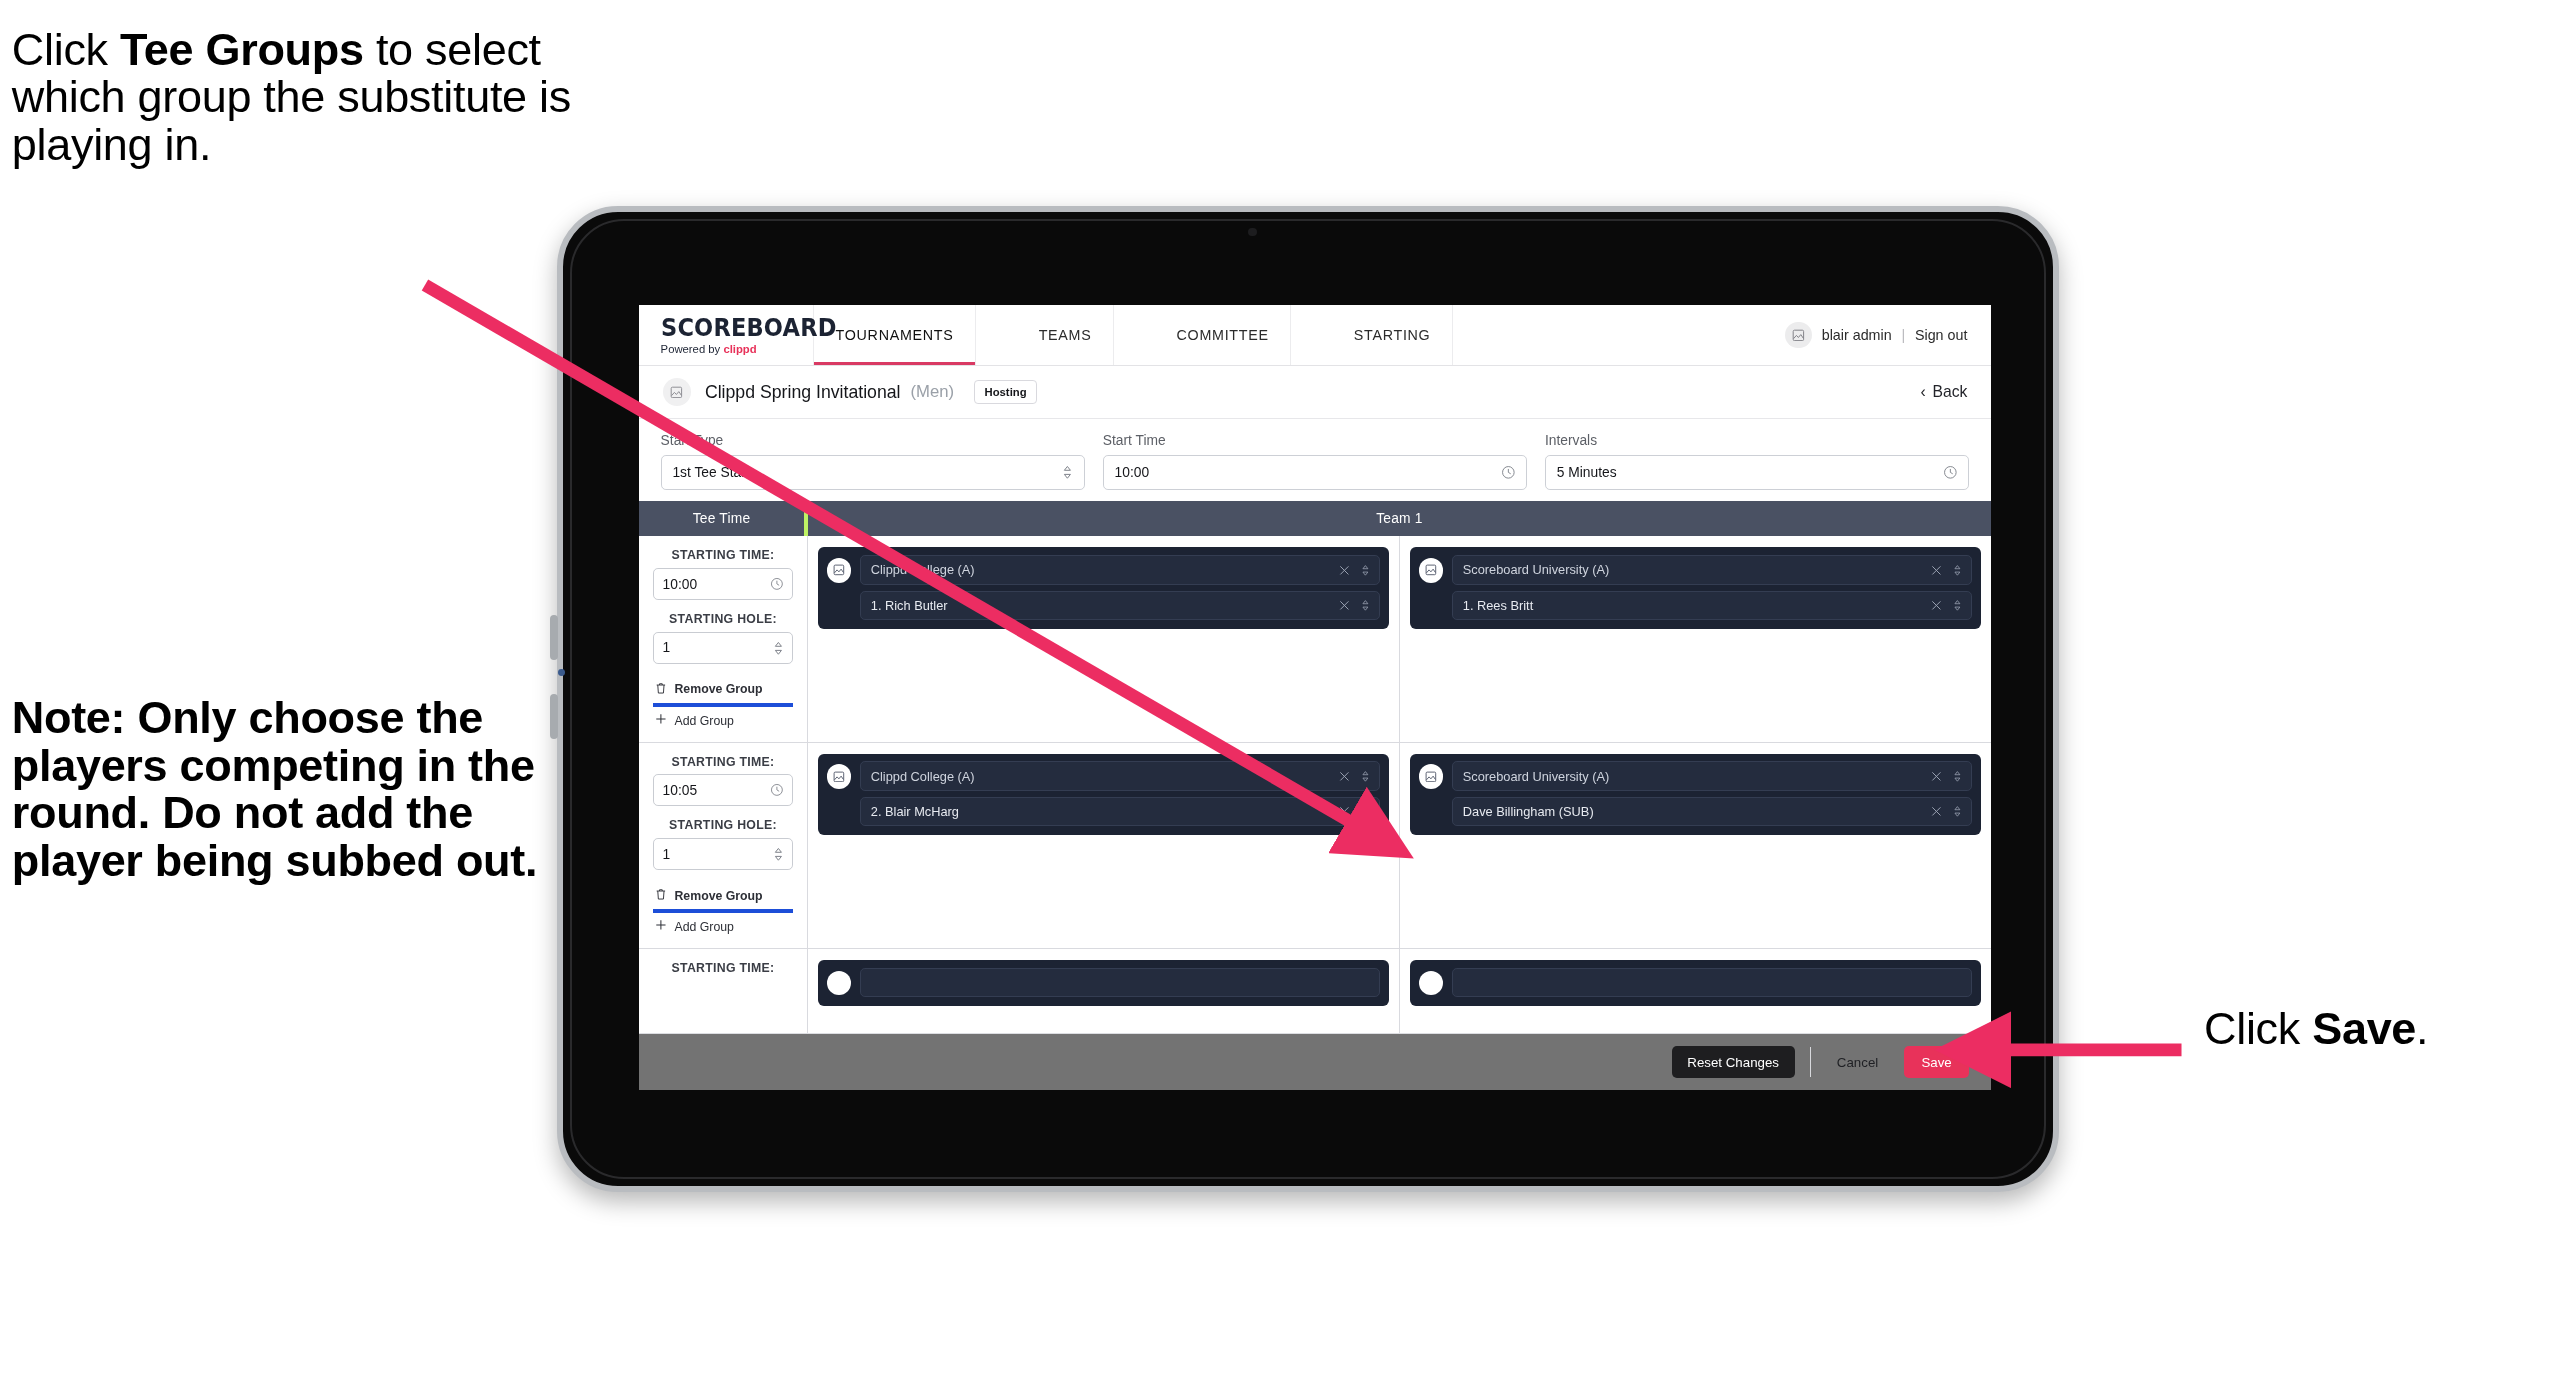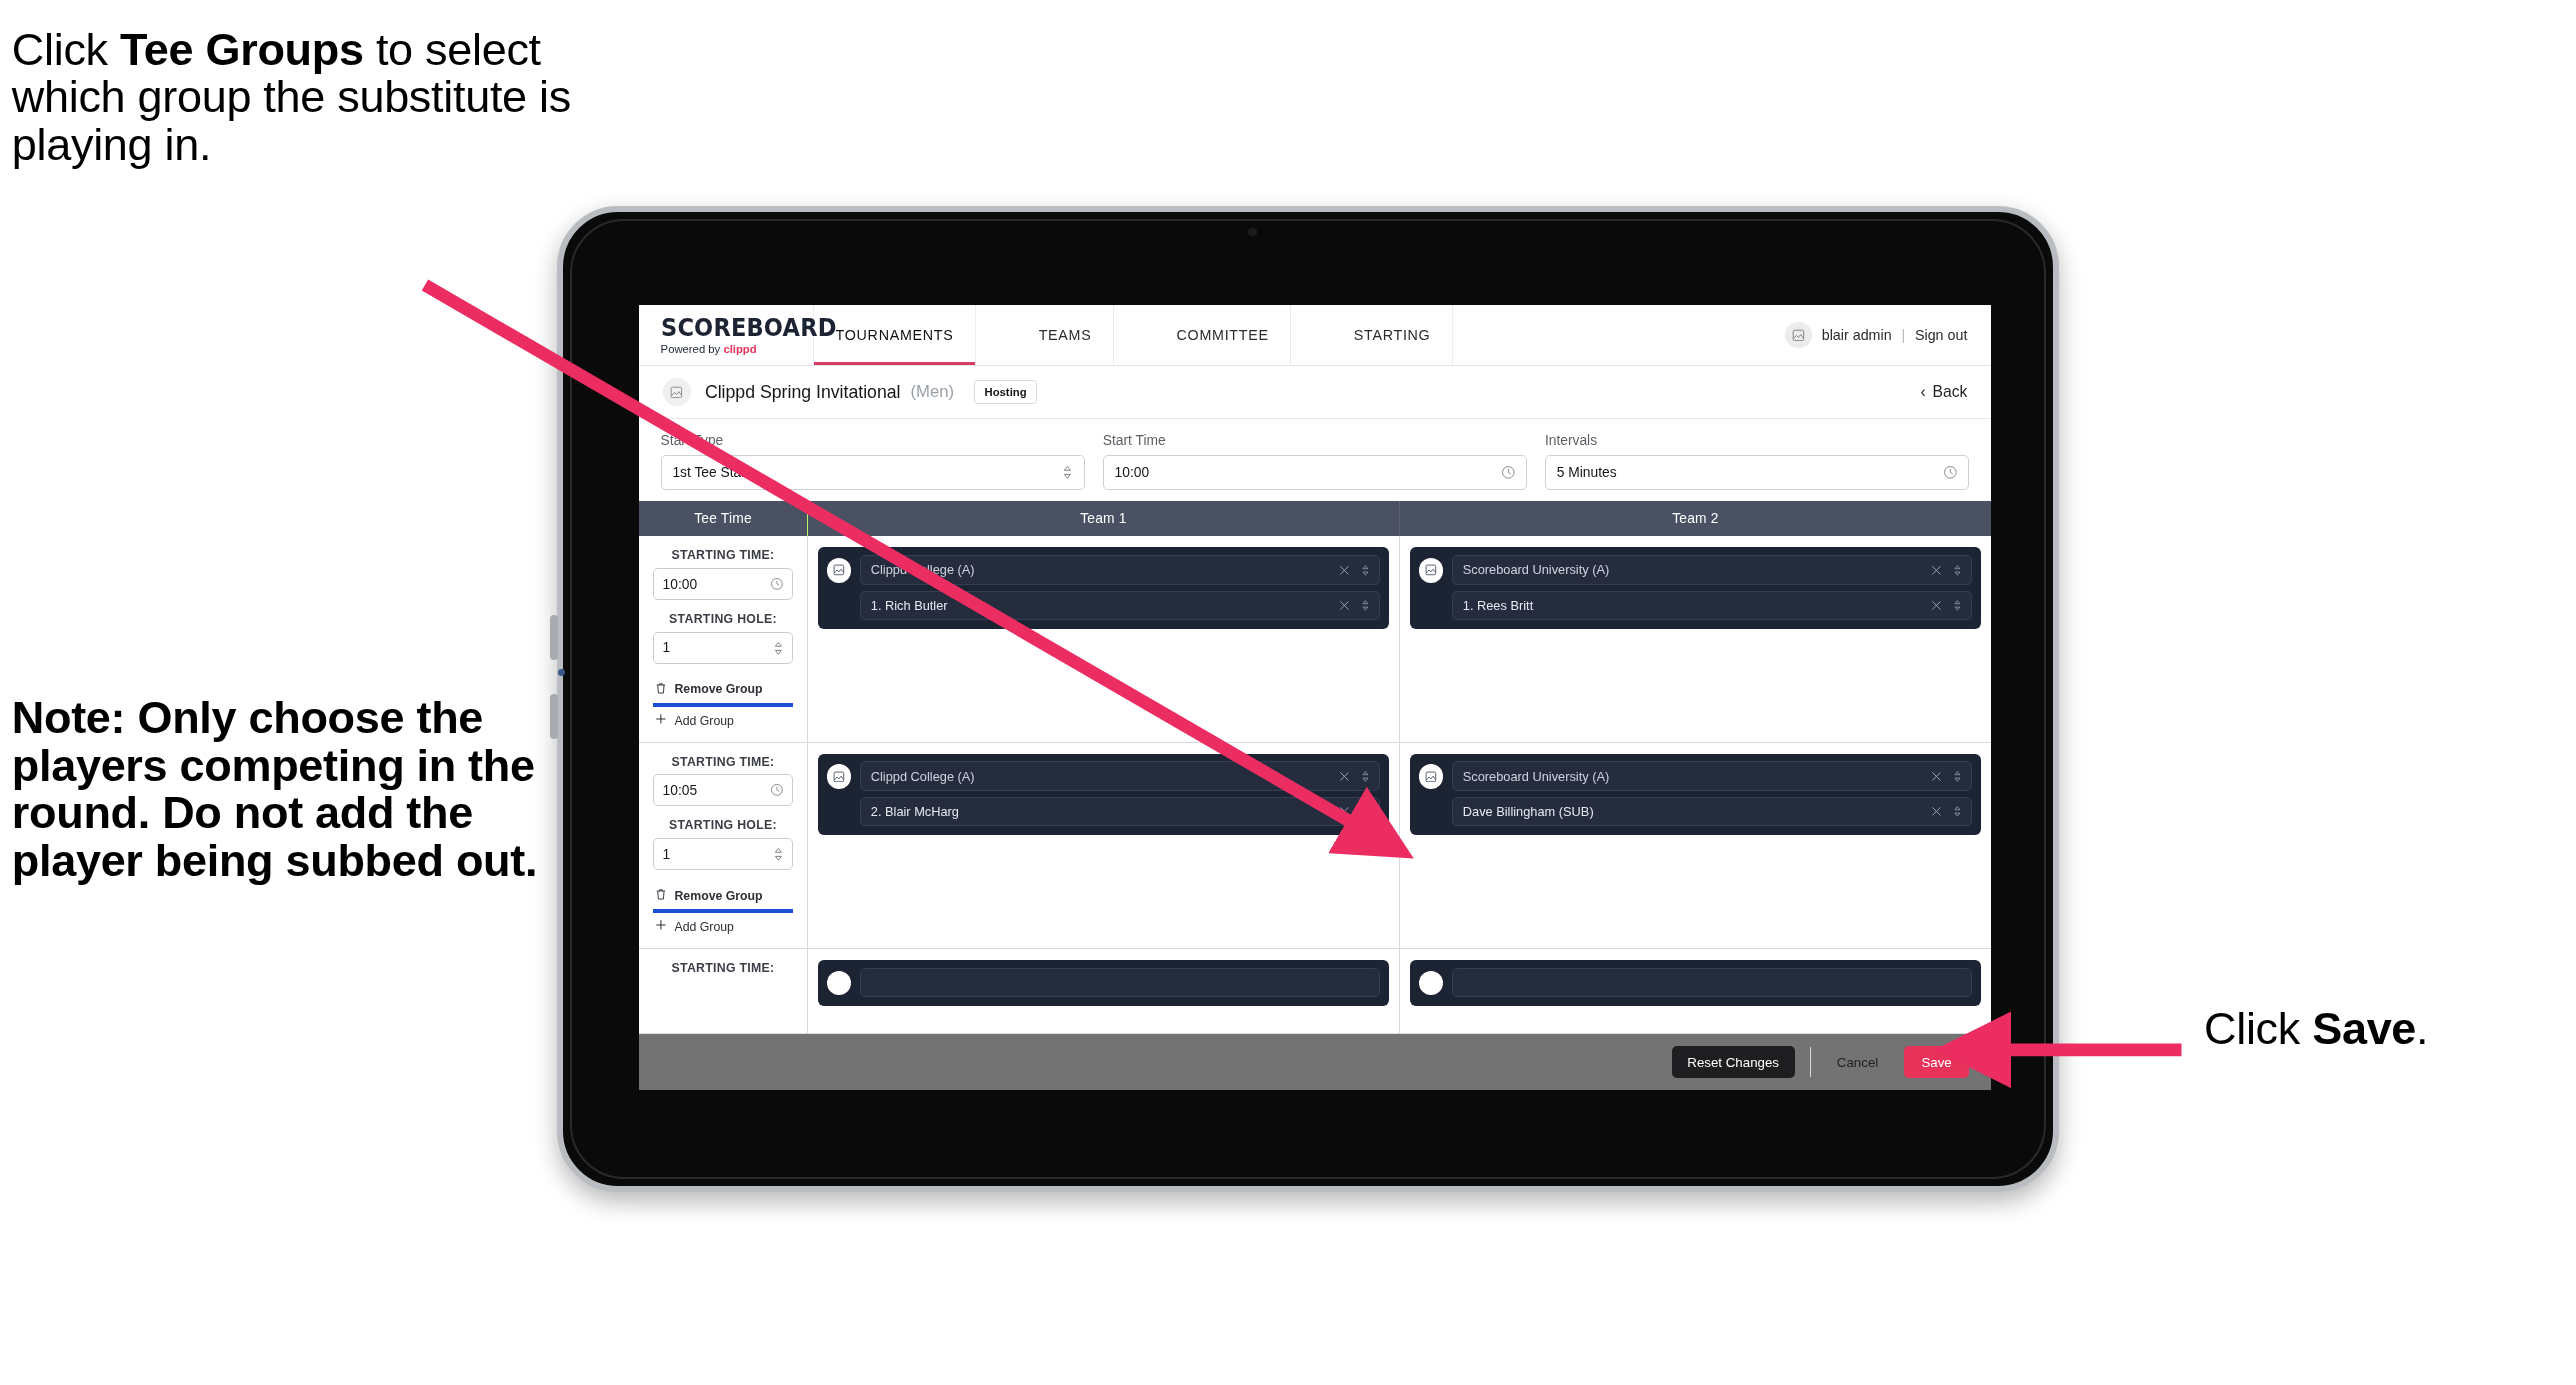--- a/index.html
+++ b/index.html
@@ -144,21 +144,21 @@
   
   #thead {
     display: flex; background: #4a5163; color: #fff;
     height: 35px; align-items: stretch; flex: none;
     margin: 0 0 0 0;
   }
   .th {
     display: flex; align-items: center; justify-content: center;
     font-size: 13.8px; letter-spacing: 0.2px;
   }
-  .th.tee { width: 169px; border-right: 1px solid #bef264; }
+  .th.tee { width: 169px; border-right: 4px solid #bef264; }
   .th.team { flex: 1; border-right: 1px solid #5e6475; }
   .th.team:last-child { border-right: none; }
 
   
   #tbody { flex: 1; overflow: hidden; background: #fff; position: relative; }
   .trow {
     display: flex; align-items: stretch;
     border-bottom: 1px solid #d9dadf;
     min-height: 165px;
   }
@@ -331,21 +331,20 @@
                   <path d="M8 4.3V8l2.6 1.6" fill="none" stroke="currentColor" stroke-width="1"></path>
                 </svg>
               </span>
           </div>
         </div>
       </div>
 
       <div id="thead">
         <div class="th tee">Tee Time</div>
         <div class="th team">Team 1</div>
-        <div class="th team">Team 2</div>
       </div>
 
       <div id="tbody">
 
         <div class="trow">
           <div class="tee-cell">
             <div class="tee-lab">STARTING TIME:</div>
             <div class="tee-input">
               <span>10:00</span>
               <span class="g">

